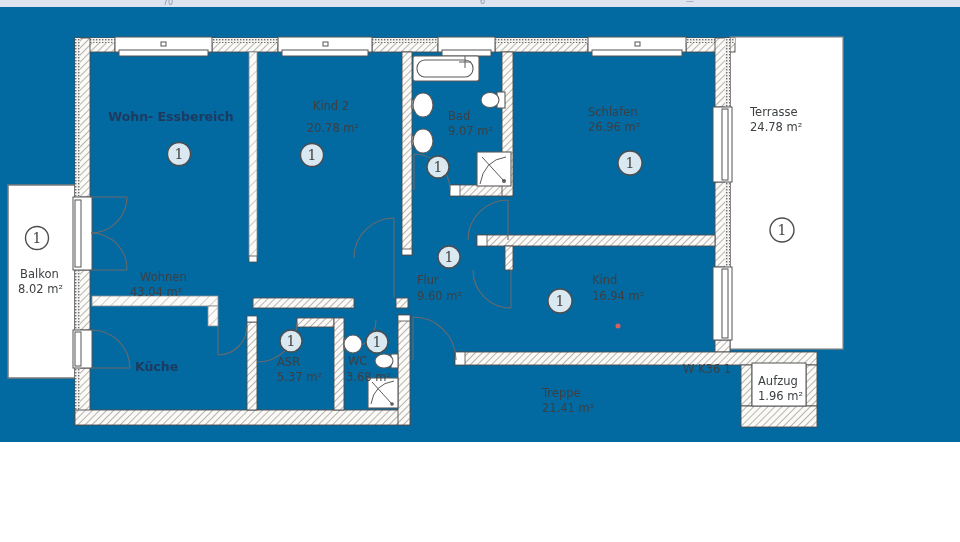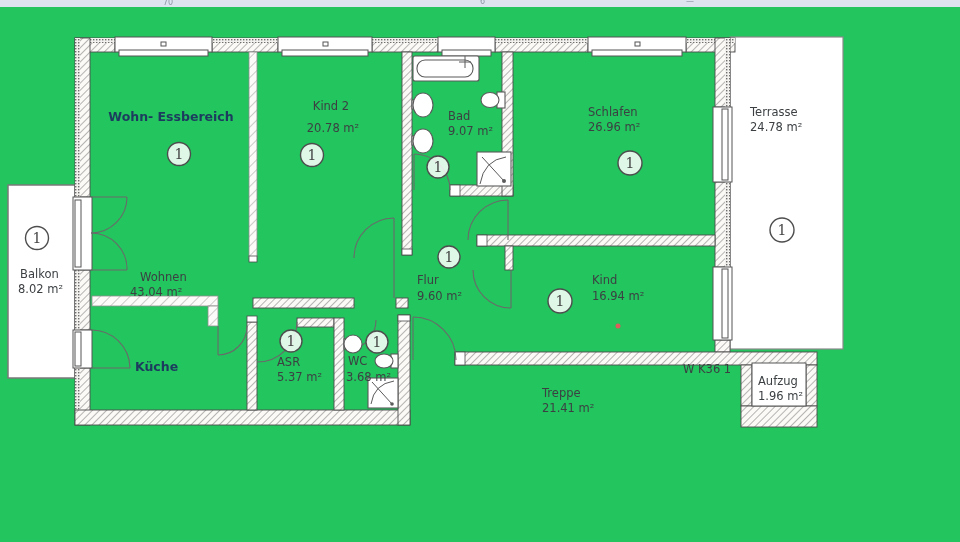--- a/index.html
+++ b/index.html
@@ -1,16 +1,16 @@
 <!DOCTYPE html>
 <html><head>
 <meta charset="utf-8">
 <style>
   html,body{margin:0;padding:0;background:#ffffff;}
-  .stage{position:relative;width:960px;height:542px;background:#22c55e;overflow:hidden;
+  .stage{position:relative;width:960px;height:442px;background:#0369a1;overflow:hidden;
          font-family:"DejaVu Sans", sans-serif;}
   svg{position:absolute;left:0;top:0;}
   text{font-family:"DejaVu Sans", sans-serif;fill:#3c4043;}
   .room-label{font-size:11.5px;}
   .navy-label{font-size:12.5px;font-weight:600;fill:#1d3a5f;}
   .marker-digit{font-size:14px;font-family:"DejaVu Serif", serif;fill:#444;}
   .frag{font-size:8px;fill:#8d97a8;}
   .wall{fill:url(#hatch);stroke:#4d4d4d;stroke-width:0.9;}
   .wall-light{fill:url(#hatchLight);stroke:#8f8f8f;stroke-width:0.8;}
   .band{fill:url(#dots);stroke:none;}

